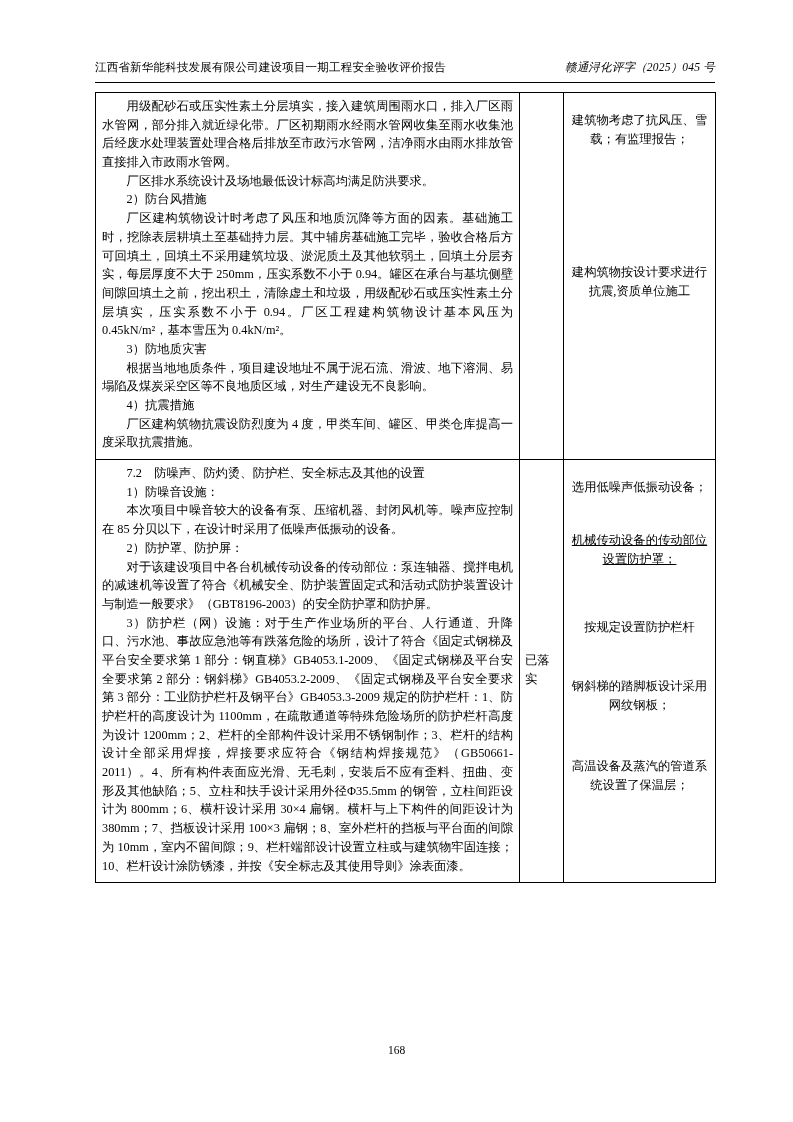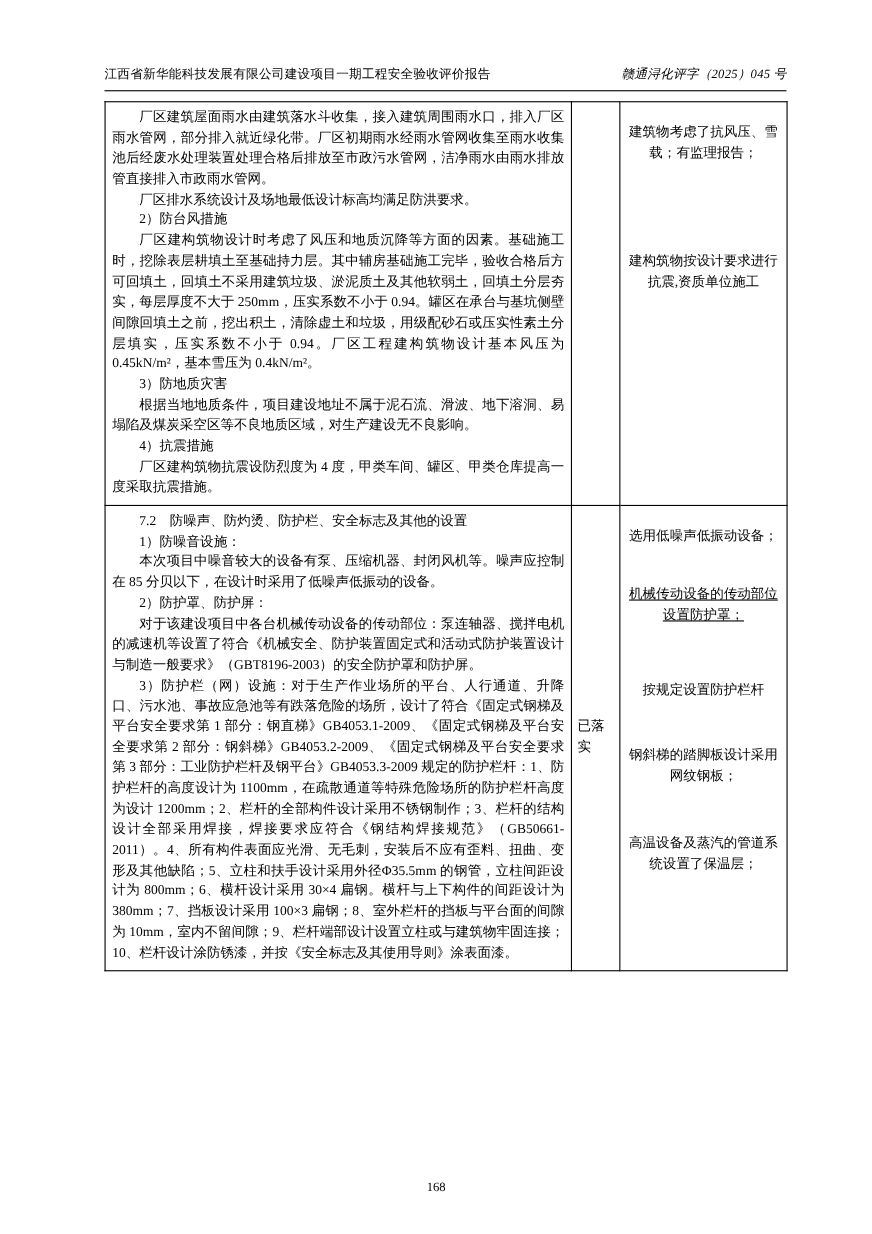--- a/index.html
+++ b/index.html
@@ -105,21 +105,21 @@
 
   .mid-text {
     line-height: 1.5;
     font-size: 12.3px;
   }
 
   
   .footer {
     position: absolute;
     left: 0;
-    top: 1074px;
+    top: 1044px;
     width: 793px;
     text-align: center;
     font-size: 11.5px;
   }
 </style>
 </head>
 <body>
 
 <div class="page">
 
@@ -132,35 +132,35 @@
 
   <table class="tbl">
     <colgroup>
       <col class="col-main">
       <col class="col-mid">
       <col class="col-right">
     </colgroup>
     <tbody>
       <tr>
         <td>
-          <p class="ind">厂区建筑屋面雨水由建筑落水斗收集，接入建筑周围雨水口，排入厂区雨水管网，部分排入就近绿化带。厂区初期雨水经雨水管网收集至雨水收集池后经废水处理装置处理合格后排放至市政污水管网，洁净雨水由雨水排放管直接排入市政雨水管网。</p>
+          <p class="ind">用级配砂石或压实性素土分层填实，接入建筑周围雨水口，排入厂区雨水管网，部分排入就近绿化带。厂区初期雨水经雨水管网收集至雨水收集池后经废水处理装置处理合格后排放至市政污水管网，洁净雨水由雨水排放管直接排入市政雨水管网。</p>
           <p class="ind">厂区排水系统设计及场地最低设计标高均满足防洪要求。</p>
           <p class="ind">2）防台风措施</p>
           <p class="ind">厂区建构筑物设计时考虑了风压和地质沉降等方面的因素。基础施工时，挖除表层耕填土至基础持力层。其中辅房基础施工完毕，验收合格后方可回填土，回填土不采用建筑垃圾、淤泥质土及其他软弱土，回填土分层夯实，每层厚度不大于 250mm，压实系数不小于 0.94。罐区在承台与基坑侧壁间隙回填土之前，挖出积土，清除虚土和垃圾，用级配砂石或压实性素土分层填实，压实系数不小于 0.94。厂区工程建构筑物设计基本风压为 0.45kN/m²，基本雪压为 0.4kN/m²。</p>
           <p class="ind">3）防地质灾害</p>
           <p class="ind">根据当地地质条件，项目建设地址不属于泥石流、滑波、地下溶洞、易塌陷及煤炭采空区等不良地质区域，对生产建设无不良影响。</p>
           <p class="ind">4）抗震措施</p>
           <p class="ind">厂区建构筑物抗震设防烈度为 4 度，甲类车间、罐区、甲类仓库提高一度采取抗震措施。</p>
         </td>
         <td class="mid-cell">
           <div class="mid-text"></div>
         </td>
         <td class="right-cell">
           <div class="rt-block">建筑物考虑了抗风压、雪载；有监理报告；</div>
-          <div class="rt-block" style="margin-top:79px;">建构筑物按设计要求进行抗震,资质单位施工</div>
+          <div class="rt-block" style="margin-top:114px;">建构筑物按设计要求进行抗震,资质单位施工</div>
         </td>
       </tr>
       <tr>
         <td>
           <p class="ind">7.2　防噪声、防灼烫、防护栏、安全标志及其他的设置</p>
           <p class="ind">1）防噪音设施：</p>
           <p class="ind">本次项目中噪音较大的设备有泵、压缩机器、封闭风机等。噪声应控制在 85 分贝以下，在设计时采用了低噪声低振动的设备。</p>
           <p class="ind">2）防护罩、防护屏：</p>
           <p class="ind">对于该建设项目中各台机械传动设备的传动部位：泵连轴器、搅拌电机的减速机等设置了符合《机械安全、防护装置固定式和活动式防护装置设计与制造一般要求》（GBT8196-2003）的安全防护罩和防护屏。</p>
           <p class="ind">3）防护栏（网）设施：对于生产作业场所的平台、人行通道、升降口、污水池、事故应急池等有跌落危险的场所，设计了符合《固定式钢梯及平台安全要求第 1 部分：钢直梯》GB4053.1-2009、《固定式钢梯及平台安全要求第 2 部分：钢斜梯》GB4053.2-2009、《固定式钢梯及平台安全要求第 3 部分：工业防护栏杆及钢平台》GB4053.3-2009 规定的防护栏杆：1、防护栏杆的高度设计为 1100mm，在疏散通道等特殊危险场所的防护栏杆高度为设计 1200mm；2、栏杆的全部构件设计采用不锈钢制作；3、栏杆的结构设计全部采用焊接，焊接要求应符合《钢结构焊接规范》（GB50661-2011）。4、所有构件表面应光滑、无毛刺，安装后不应有歪料、扭曲、变形及其他缺陷；5、立柱和扶手设计采用外径Φ35.5mm 的钢管，立柱间距设计为 800mm；6、横杆设计采用 30×4 扁钢。横杆与上下构件的间距设计为 380mm；7、挡板设计采用 100×3 扁钢；8、室外栏杆的挡板与平台面的间隙为 10mm，室内不留间隙；9、栏杆端部设计设置立柱或与建筑物牢固连接；10、栏杆设计涂防锈漆，并按《安全标志及其使用导则》涂表面漆。</p>

